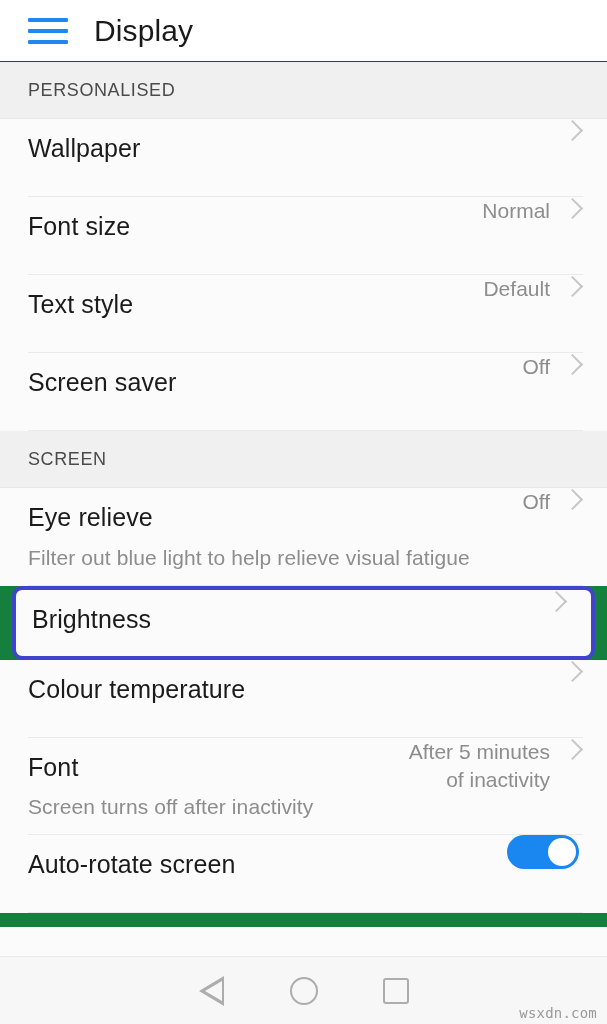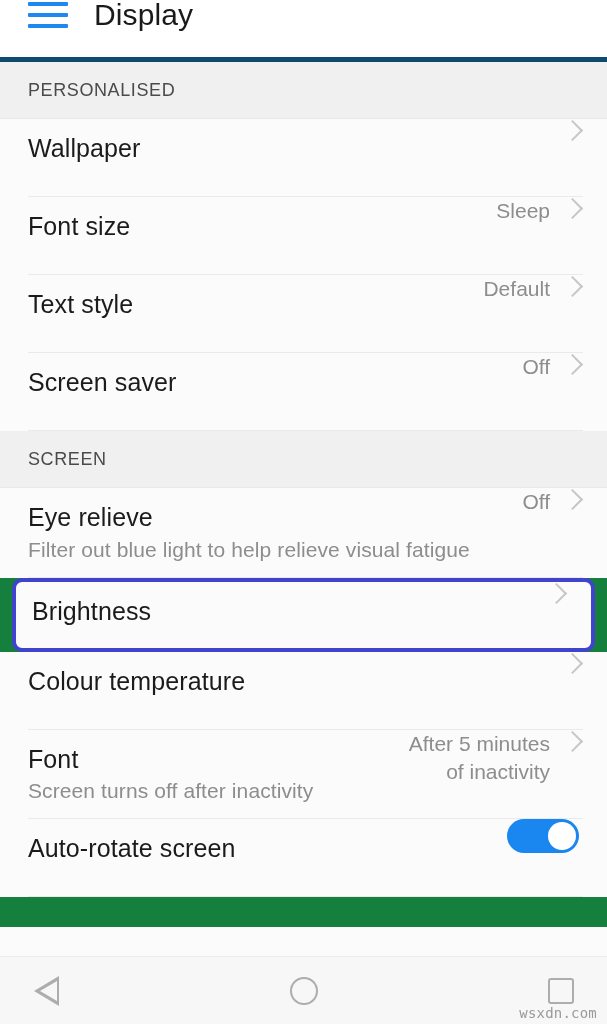--- a/index.html
+++ b/index.html
@@ -15,23 +15,23 @@
     width:607px; height:1024px;
     background:#fbfbfb;
     overflow:hidden;
     display:flex; flex-direction:column;
   }
 
   
   .appbar {
     height:62px; min-height:62px;
     background:#ffffff;
-    display:flex; align-items:flex-start;
+    display:flex; align-items:center;
     padding-left:28px;
-    border-bottom:5px solid #0c4a6e;
+    border-bottom:1px solid #0c4a6e;
   }
   .hamburger {
     width:40px; height:30px;
     display:flex; flex-direction:column; justify-content:center;
     gap:7px;
     cursor:pointer;
     margin-right:26px;
   }
   .hamburger span {
     display:block; height:4px; width:40px;
@@ -81,21 +81,21 @@
     display:flex; flex-direction:column; justify-content:center;
     padding:14px 0;
     min-width:0;
   }
   .row-title {
     font-size:25px; color:#1b1b1b; font-weight:400;
     line-height:1.22; letter-spacing:0.1px;
   }
   .row-sub {
     font-size:21px; color:#8d8d8d; font-weight:400;
-    line-height:1.34; margin-top:3px;
+    line-height:1.34; margin-top:11px;
     letter-spacing:0.1px;
   }
   .row-value {
     font-size:21px; color:#8d8d8d; font-weight:400;
     text-align:right; line-height:1.34;
     margin-left:12px; white-space:pre-line;
     flex:0 0 auto;
   }
 
   .chev {
@@ -138,21 +138,21 @@
     width:28px; height:28px;
     border-radius:50%;
     background:#ffffff;
   }
 
   
   .navbar {
     height:68px; min-height:68px;
     background:#f7f7f7;
     border-top:1px solid #ebebeb;
-    display:flex; align-items:center; justify-content:space-between;
+    display:flex; align-items:center; justify-content:center;
     position:relative;
     margin-top:29px;
   }
   .nav-btn {
     width:92px; height:68px;
     display:flex; align-items:center; justify-content:center;
     cursor:pointer;
   }
   .nav-back {
     width:0; height:0;
@@ -210,21 +210,21 @@
         <div class="row-main">
           <div class="row-title">Wallpaper</div>
         </div>
         <div class="chev"></div>
         <div class="divider"></div>
       </div>
       <div class="row">
         <div class="row-main">
           <div class="row-title">Font size</div>
         </div>
-        <div class="row-value">Sleep</div>
+        <div class="row-value">Normal</div>
         <div class="chev"></div>
         <div class="divider"></div>
       </div>
       <div class="row">
         <div class="row-main">
           <div class="row-title">Text style</div>
         </div>
         <div class="row-value">Default</div>
         <div class="chev"></div>
         <div class="divider"></div>

